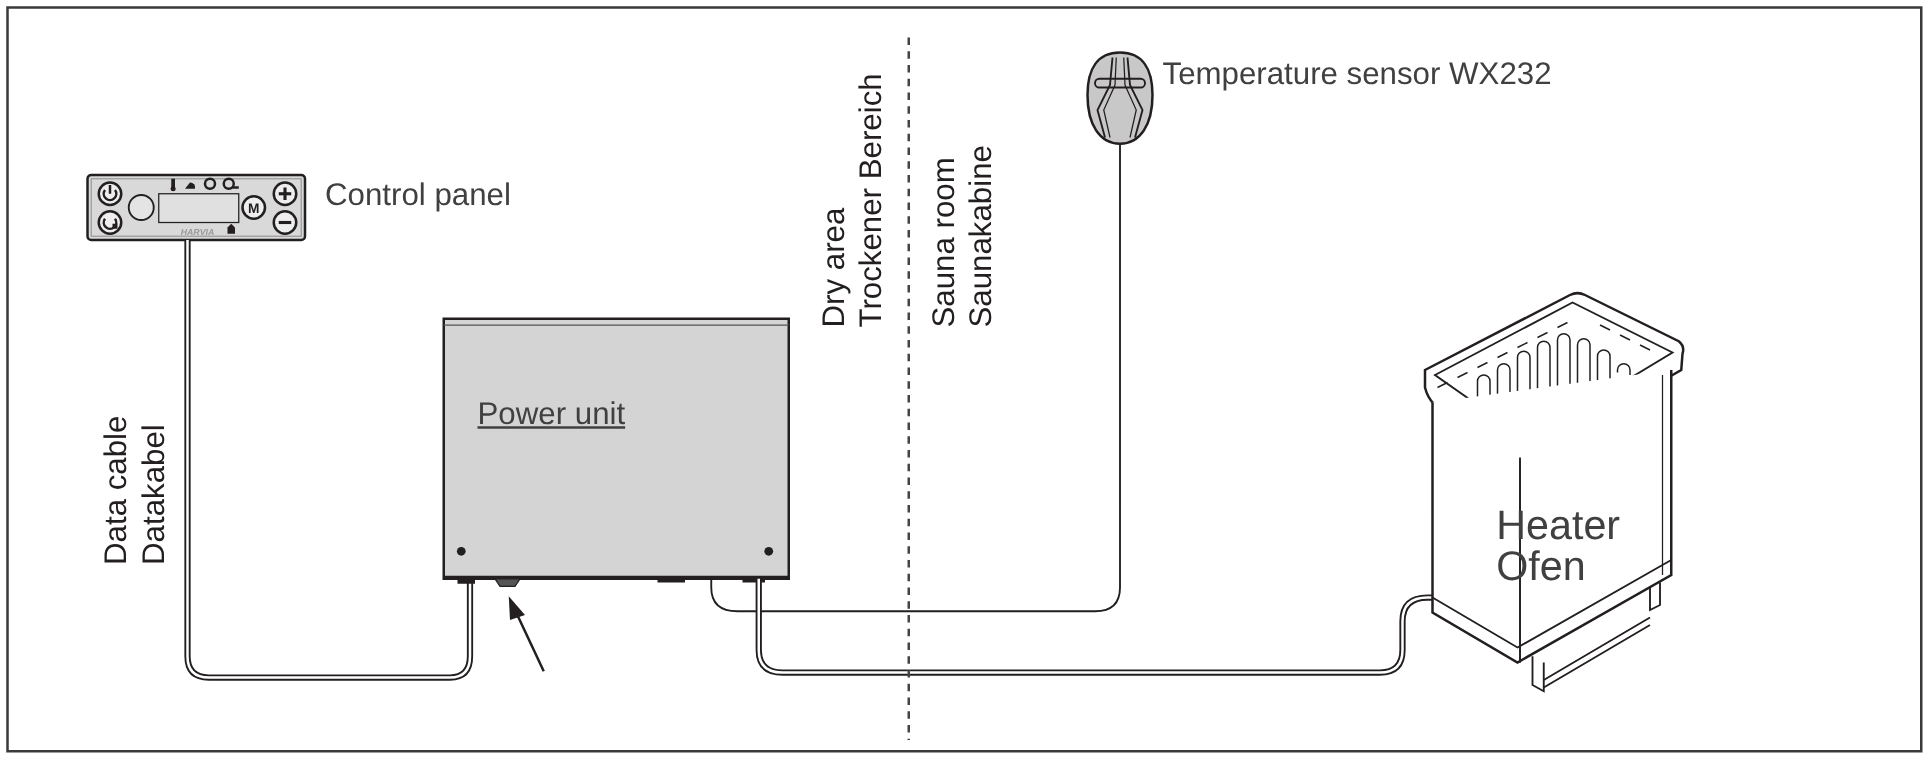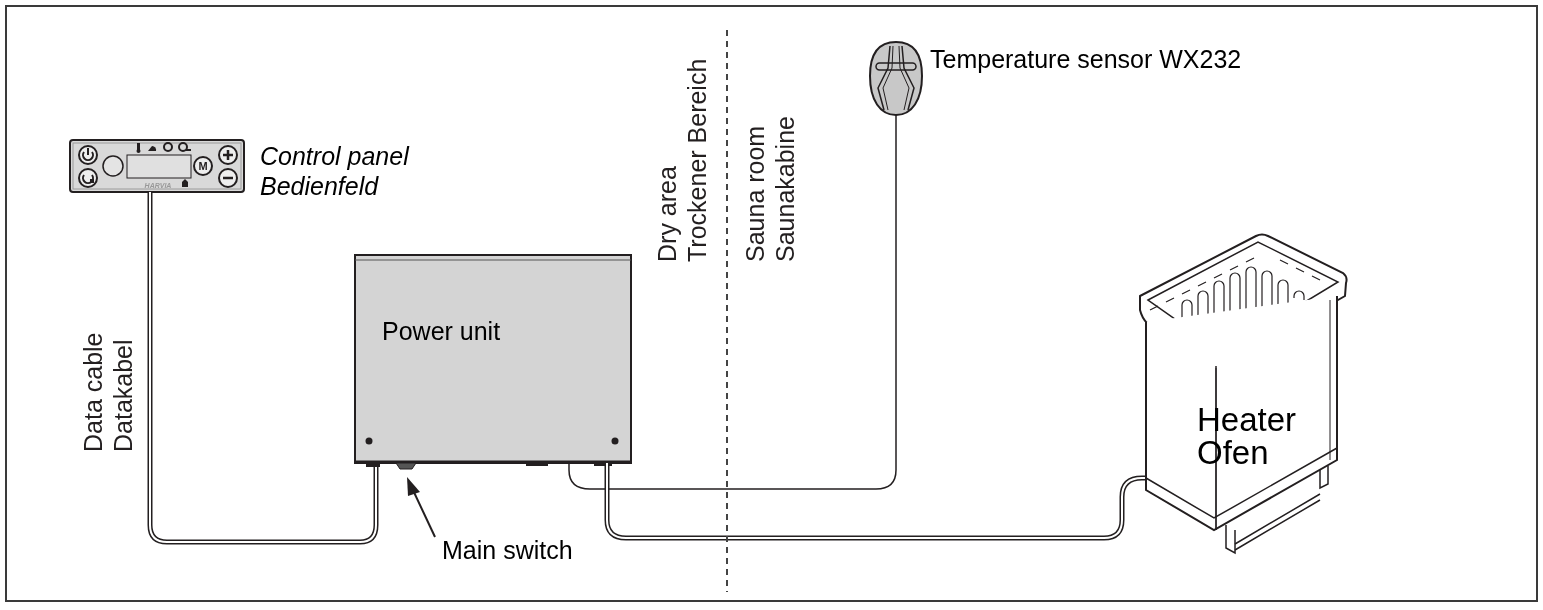--- a/index.html
+++ b/index.html
@@ -1,21 +1,21 @@
 <!DOCTYPE html>
 <html><head>
 <meta charset="utf-8">
 <style>
   html, body { margin: 0; padding: 0; background: #ffffff; }
   body { width: 1543px; height: 610px; position: relative; overflow: hidden;
          font-family: "Liberation Sans", sans-serif; color: #231f20; }
   #frame { position: absolute; left: 5px; top: 5px; width: 1533px; height: 597px;
            border: 2px solid #3a3a3a; border-left-width: 2px; box-sizing: border-box; }
   svg#diagram { position: absolute; left: 0; top: 0; }
-  .lbl { position: absolute; font-size: 25px; line-height: 30px; white-space: nowrap; color: #000000; }
+  .lbl { position: absolute; font-size: 25px; line-height: 30px; white-space: nowrap; color: #404040; }
   .vlbl { position: absolute; font-size: 25px; line-height: 30px; white-space: nowrap;
           transform-origin: left top; transform: rotate(-90deg); color: #231f20; }
 </style>
 </head>
 <body>
 
 <div id="frame"></div>
 
 <svg id="diagram" width="1543" height="610" viewBox="0 0 1543 610">
 
@@ -133,40 +133,38 @@
     <path d="M1216 368 V530" stroke-width="1"></path>
 
     <path d="M1226 525 V548 L1235 553 V530"></path>
     <path d="M1320 470 V488 L1328 484 V466"></path>
     <path d="M1235 550 L1320 500 M1235 544 L1320 494"></path>
 
     <path d="M1330 300 V460" stroke-width="1"></path>
   </g>
 </svg>
 
-<div class="lbl" style="left:260px; top:141px;font-style:italic;">
+<div class="lbl" style="left:260px; top:141px;">
   <div>Control panel</div>
-  <div>Bedienfeld</div>
 </div>
 
-<div class="lbl" style="left:382px; top:316px;">
+<div class="lbl" style="left:382px; top:316px;text-decoration:underline;">
   <div>Power unit</div>
 </div>
 
 <div class="lbl" style="left:930px; top:44px;">
   <div>Temperature sensor WX232</div>
 </div>
 
 <div class="lbl" style="left:1197px; top:403px; font-size:33px; line-height:33px;">
   <div>Heater</div>
   <div>Ofen</div>
 </div>
 
 <div class="lbl" style="left:442px; top:535px;">
-  <div>Main switch</div>
 </div>
 
 <div class="vlbl" style="left:78px; top:452px;">
   <div>Data cable</div>
   <div>Datakabel</div>
 </div>
 
 <div class="vlbl" style="left:652px; top:262px;">
   <div>Dry area</div>
   <div>Trockener Bereich</div>

